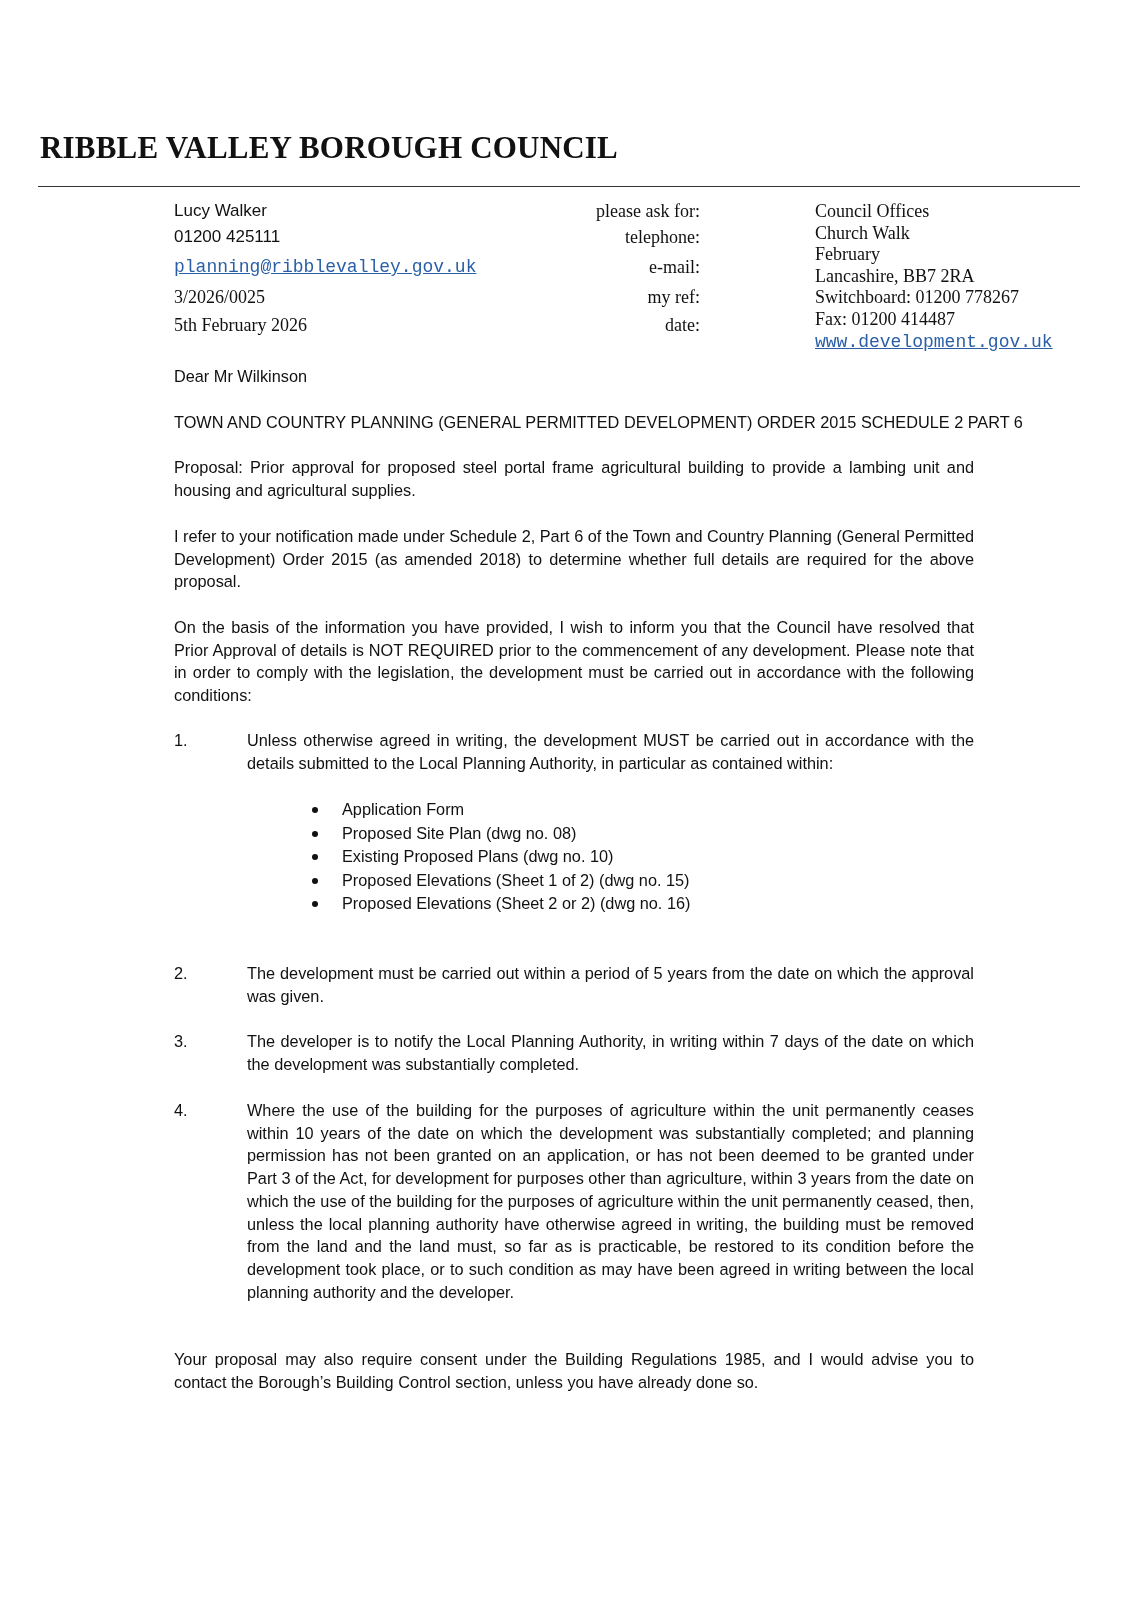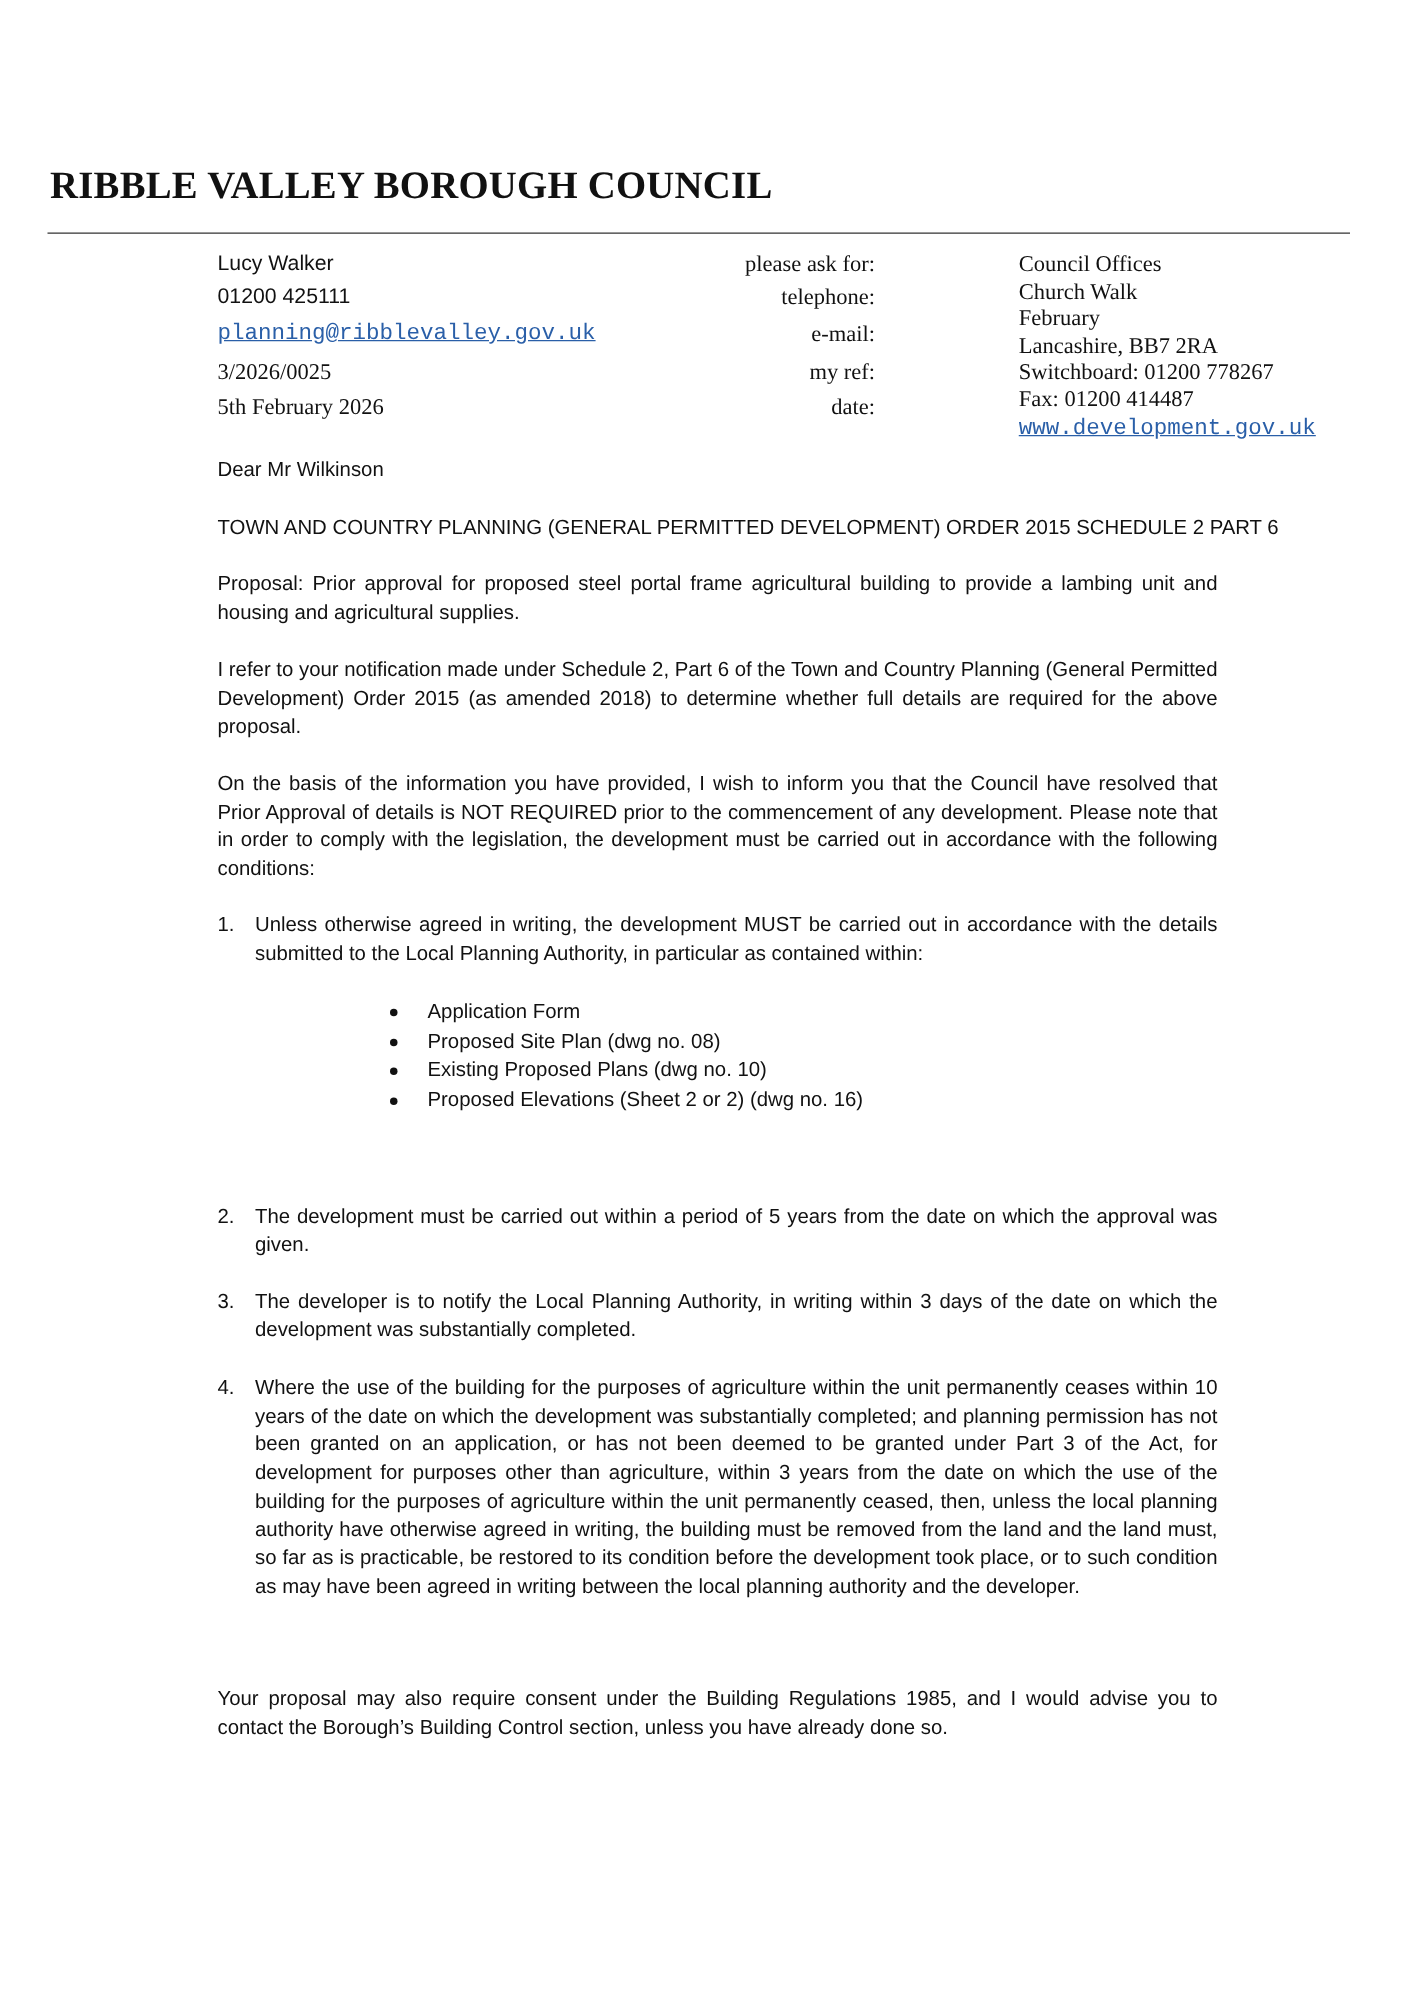--- a/index.html
+++ b/index.html
@@ -16,21 +16,21 @@
   .meta-value { position: absolute; left: 174px; font-size: 17px; }
   .meta-value.serifv { font-size: 18px; }
   a.link { color: #2a5fa8; text-decoration: underline; font-family: Liberation Mono, monospace; }
 
   .address { position: absolute; left: 815px; top: 201px; font-size: 18px; line-height: 21.6px; }
   .address div { white-space: nowrap; }
   .para { position: absolute; left: 174px; width: 800px; font-size: 16.3px; line-height: 22.7px; text-align: justify; margin: 0; }
 
   .cond { position: absolute; left: 174px; width: 800px; font-size: 16.3px; line-height: 22.7px; }
   .cond-num { position: absolute; left: 0; top: 0; }
-  .cond-text { margin-left: 30px; text-align: justify; }
+  .cond-text { margin-left: 73px; text-align: justify; }
 
   .bullets { position: absolute; left: 310px; top: 798px; font-size: 16.3px; line-height: 23.5px; margin: 0; padding: 0; list-style: none; }
   .bullets li { position: relative; padding-left: 32px; white-space: nowrap; }
   .bullets li .dot { position: absolute; left: 2px; top: 9px; width: 6px; height: 6px; border-radius: 50%; background: #111; }
 </style>
 </head>
 <body>
 
 <h1 class="org-title serif">RIBBLE VALLEY BOROUGH COUNCIL</h1>
 <div class="rule"></div>
@@ -76,31 +76,32 @@
 
 <div class="cond sans" style="top:729px;">
   <span class="cond-num">1.</span>
   <div class="cond-text">Unless otherwise agreed in writing, the development MUST be carried out in accordance with the details submitted to the Local Planning Authority, in particular as contained within:</div>
 </div>
 
 <ul class="bullets sans">
   <li><span class="dot"></span><span>Application Form</span></li>
   <li><span class="dot"></span><span>Proposed Site Plan (dwg no. 08)</span></li>
   <li><span class="dot"></span><span>Existing Proposed Plans (dwg no. 10)</span></li>
+  <li><span class="dot"></span><span>Proposed Elevations (Sheet 1 of 2) (dwg no. 15)</span></li>
   <li><span class="dot"></span><span>Proposed Elevations (Sheet 2 or 2) (dwg no. 16)</span></li>
 </ul>
 
 <div class="cond sans" style="top:962px;">
   <span class="cond-num">2.</span>
   <div class="cond-text">The development must be carried out within a period of 5 years from the date on which the approval was given.</div>
 </div>
 
 <div class="cond sans" style="top:1030px;">
   <span class="cond-num">3.</span>
-  <div class="cond-text">The developer is to notify the Local Planning Authority, in writing within 3 days of the date on which the development was substantially completed.</div>
+  <div class="cond-text">The developer is to notify the Local Planning Authority, in writing within 7 days of the date on which the development was substantially completed.</div>
 </div>
 
 <div class="cond sans" style="top:1099px;">
   <span class="cond-num">4.</span>
   <div class="cond-text">Where the use of the building for the purposes of agriculture within the unit permanently ceases within 10 years of the date on which the development was substantially completed; and planning permission has not been granted on an application, or has not been deemed to be granted under Part 3 of the Act, for development for purposes other than agriculture, within 3 years from the date on which the use of the building for the purposes of agriculture within the unit permanently ceased, then, unless the local planning authority have otherwise agreed in writing, the building must be removed from the land and the land must, so far as is practicable, be restored to its condition before the development took place, or to such condition as may have been agreed in writing between the local planning authority and the developer.</div>
 </div>
 
 <p class="para sans" style="top:1348px;">Your proposal may also require consent under the Building Regulations 1985, and I would advise you to contact the Borough’s Building Control section, unless you have already done so.</p>
 
 </body></html>

